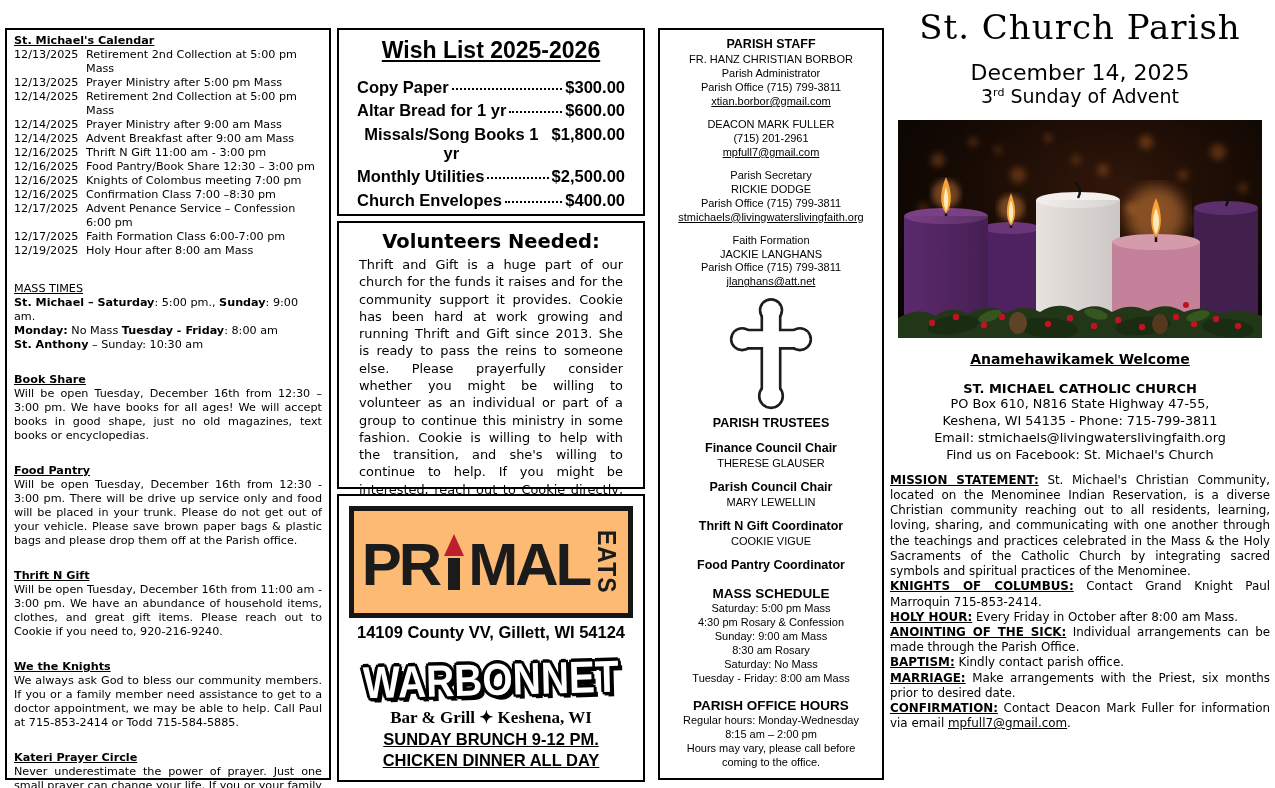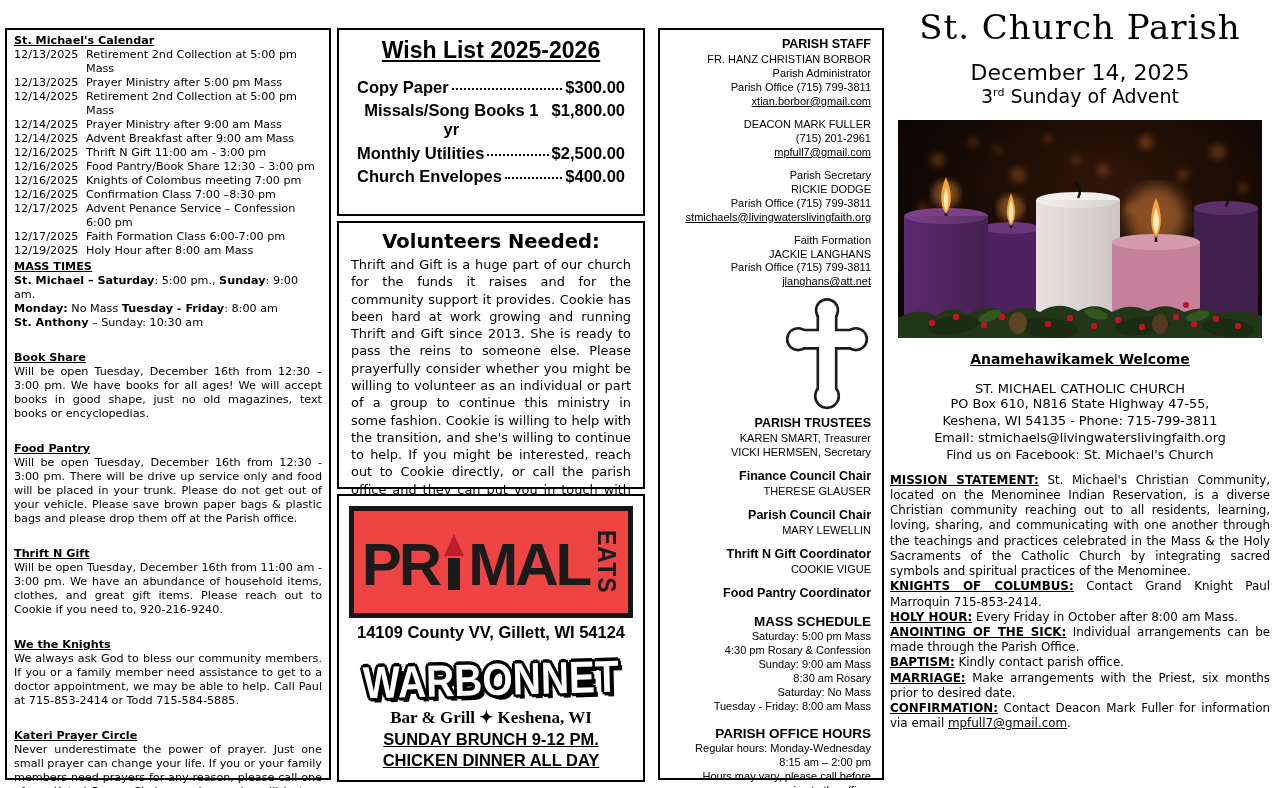--- a/index.html
+++ b/index.html
@@ -6,74 +6,74 @@
   body{width:1275px;height:788px;position:relative;background:#fff;color:#000;
        font-family:"DejaVu Sans",sans-serif;overflow:hidden;}
   .box{position:absolute;border:2px solid #000;background:#fff;box-sizing:border-box;}
 
   
   #col1{left:5px;top:28px;width:326px;height:752px;padding:4px 7px;font-size:11.2px;line-height:1.25;}
   .ul-b{font-weight:bold;text-decoration:underline;}
   .cal-row{display:flex;}
   .cal-date{width:64px;flex:none;}
   .cal-desc{flex:1;padding-left:8px;}
-  .mt-title{font-weight:bold;text-decoration:underline;margin-top:2px;}
+  .mt-title{font-weight:normal;text-decoration:underline;margin-top:24px;}
   .mt-line .b{font-weight:bold;}
   .lsec-title{font-weight:bold;text-decoration:underline;margin-top:21px;}
   .lsec-body{text-align:justify;}
   .lsec-center{text-align:center;}
 
   
   #wishlist{left:337px;top:28px;width:308px;height:188px;padding:5px 12px;text-align:center;
             font-family:"Liberation Sans",sans-serif;}
   .wl-title{display:inline-block;font-size:23px;font-weight:bold;text-decoration:underline;margin:2px 0 9px;}
   .wl-row{display:flex;align-items:baseline;font-size:16.5px;font-weight:bold;margin:4.5px 0;padding:0 6px;}
   .wl-dots{flex:1;border-bottom:2.5px dotted #000;margin:0 3px;transform:translateY(-3px);}
 
-  #volunteers{left:337px;top:221px;width:308px;height:268px;padding:5px 12px;}
+  #volunteers{left:337px;top:221px;width:308px;height:268px;padding:5px 20px;}
   .vol-title{text-align:center;font-size:19.5px;font-weight:bold;margin:2px 0 3px;}
   .vol-body{font-size:12.9px;line-height:1.34;text-align:justify;}
 
   #adsbox{left:337px;top:494px;width:308px;height:288px;padding:10px 10px 6px;text-align:center;}
-  .primal-box{border:5px solid #161616;height:102px;display:flex;align-items:center;justify-content:center;background:#ef4444;}
+  .primal-box{border:5px solid #161616;height:102px;display:flex;align-items:center;justify-content:center;background:#fdba74;}
   .primal-word{display:flex;align-items:flex-end;font-family:"Liberation Sans",sans-serif;
                font-weight:900;font-size:60px;line-height:.85;letter-spacing:-3px;color:#1b1b1b;}
   .primal-i{display:flex;flex-direction:column;align-items:center;margin:0 4px 0 5px;}
   .primal-arrow{width:0;height:0;border-left:10px solid transparent;border-right:10px solid transparent;}
   .primal-stem{width:12px;height:32px;background:#1b1b1b;margin-top:2px;}
   .primal-eats{writing-mode:vertical-rl;font-family:"Liberation Sans",sans-serif;font-weight:900;
                font-size:23px;letter-spacing:1px;color:#1b1b1b;margin-left:4px;transform:scaleX(1.1);}
   .primal-addr{font-family:"Liberation Sans",sans-serif;font-weight:bold;font-size:16.5px;margin-top:5px;}
   .wb-logo{font-family:"Liberation Sans",sans-serif;font-weight:900;font-size:39px;letter-spacing:0px;
            color:#fff;margin-top:16px;transform:rotate(-1.5deg) scaleY(1.15);
            text-shadow:3px 0 0 #000,-3px 0 0 #000,0 3px 0 #000,0 -3px 0 #000,
                        2px 2px 0 #000,-2px -2px 0 #000,2px -2px 0 #000,-2px 2px 0 #000,4px 4px 0 #000;}
   .wb-tag{font-family:"Liberation Serif",serif;font-weight:bold;font-size:17px;margin-top:5px;}
   .wb-line{font-family:"Liberation Sans",sans-serif;font-weight:bold;font-size:16.5px;text-decoration:underline;margin-top:2px;}
 
   
-  #col3{left:658px;top:28px;width:226px;height:752px;padding:7px 11px;text-align:right;
+  #col3{left:658px;top:28px;width:226px;height:752px;padding:7px 11px;text-align:center;
         font-family:"Liberation Sans",sans-serif;font-size:11px;line-height:1.27;}
   .staff-group{margin-bottom:9px;}
   .sline.b{font-weight:bold;font-size:12.5px;}
   .sline.u{text-decoration:underline;}
   .cross-wrap{margin:2px 0 2px;}
   .trustee-title{font-weight:bold;font-size:12.5px;}
   .role-title{font-weight:bold;font-size:12.5px;margin-top:9px;}
   .sched-title{font-weight:bold;font-size:13.5px;margin-top:11px;}
 
   
   #col4{position:absolute;left:890px;top:8px;width:380px;text-align:center;}
   .main-title{font-family:"DejaVu Serif",serif;font-size:34px;letter-spacing:1px;line-height:1.15;}
   .main-date{font-size:22px;margin-top:13px;}
   .main-sub{font-size:19px;}
   .main-sub sup{font-size:11px;}
   .photo{display:block;margin:13px auto 0;width:364px;height:218px;}
   .welcome{display:inline-block;font-weight:bold;text-decoration:underline;font-size:14px;margin-top:13px;}
-  .church-name{font-weight:normal;font-size:13px;margin-top:13px;}
+  .church-name{font-weight:bold;font-size:13px;margin-top:13px;}
   .church-line{font-size:12.8px;line-height:1.32;}
   .info-wrap{text-align:justify;font-size:11.9px;line-height:1.28;margin-top:9px;}
   .info-p{margin:0;}
   .info-label{font-weight:bold;text-decoration:underline;}
   .link{text-decoration:underline;}
 </style>
 </head>
 <body>
 
 <section id="col1" class="box">
@@ -160,20 +160,25 @@
     </div>
 </section>
 
 <section id="wishlist" class="box">
   <div><span class="wl-title">Wish List 2025-2026</span></div>
   <div id="wish-items">
       <div class="wl-row">
         <span class="wl-label">Copy Paper</span>
         <span class="wl-dots"></span>
         <span class="wl-price">$300.00</span>
+      </div>
+      <div class="wl-row">
+        <span class="wl-label">Altar Bread for 1 yr</span>
+        <span class="wl-dots"></span>
+        <span class="wl-price">$600.00</span>
       </div>
       <div class="wl-row">
         <span class="wl-label">Missals/Song Books 1 yr</span>
         <span class="wl-dots"></span>
         <span class="wl-price">$1,800.00</span>
       </div>
       <div class="wl-row">
         <span class="wl-label">Monthly Utilities</span>
         <span class="wl-dots"></span>
         <span class="wl-price">$2,500.00</span>
@@ -253,24 +258,20 @@
           <circle cx="17" cy="47" r="11"></circle>
         <circle cx="83" cy="47" r="11"></circle>
           <circle cx="50" cy="112" r="12"></circle>
         <rect x="41" y="10" width="18" height="108" rx="9"></rect>
         <rect x="13" y="38" width="74" height="18" rx="9"></rect>
       </g>
     </svg>
   </div>
 
   <div class="trustee-title">PARISH TRUSTEES</div>
-  <div id="trustee-members">
-      <div class="sline">KAREN SMART, Treasurer</div>
-      <div class="sline">VICKI HERMSEN, Secretary</div>
-    </div>
   <div id="role-list">
       <div class="role">
         <div class="role-title">Finance Council Chair</div>
         <div class="role-name">THERESE GLAUSER</div>
       </div>
       <div class="role">
         <div class="role-title">Parish Council Chair</div>
         <div class="role-name">MARY LEWELLIN</div>
       </div>
       <div class="role">

